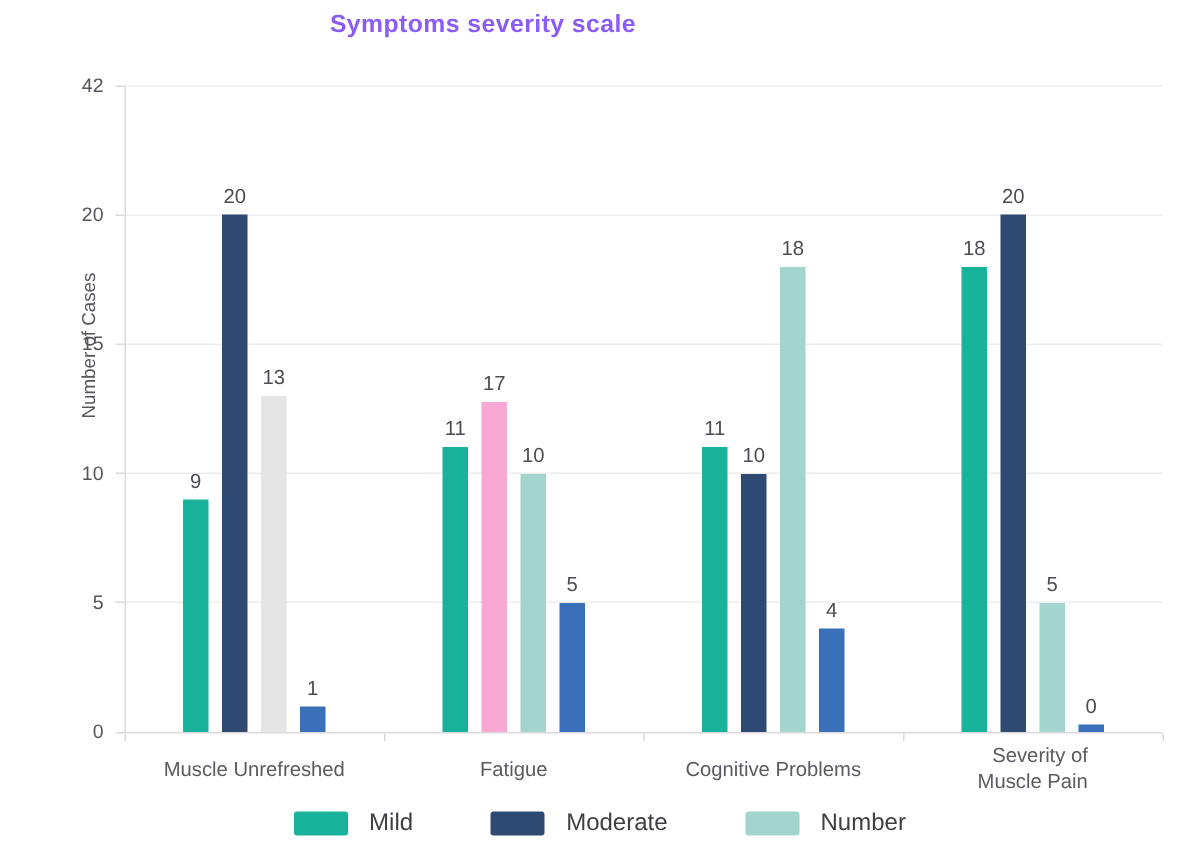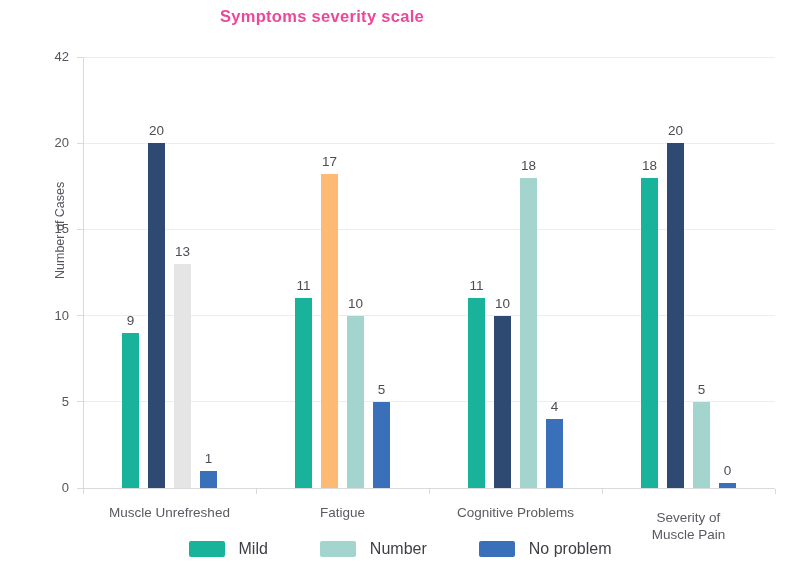--- a/index.html
+++ b/index.html
@@ -1,19 +1,19 @@
 <!DOCTYPE html>
 <html><head>
 <meta charset="utf-8">
 <style>
   html,body{margin:0;padding:0;background:#ffffff;}
   body{width:800px;height:572px;position:relative;overflow:hidden;
        font-family:"Liberation Sans","DejaVu Sans",sans-serif;}
   .chart-title{position:absolute;top:7px;left:0;width:644px;text-align:center;
-       font-size:16.5px;font-weight:600;letter-spacing:.3px;color:#ec4899;}
+       font-size:16.5px;font-weight:600;letter-spacing:.3px;color:#8b5cf6;}
   #plot-wrap{position:absolute;left:0;top:0;width:800px;height:572px;}
   .ylabel{position:absolute;left:11px;top:272px;transform:rotate(-90deg) translateX(50%);
        transform-origin:center;font-size:12.5px;color:#55555e;white-space:nowrap;}
   .gridline{position:absolute;height:1px;background:#ededf0;}
   .axis-line{position:absolute;background:#d9d9de;}
   .ytick-label{position:absolute;font-size:13px;color:#55555e;text-align:right;width:30px;}
   .tick{position:absolute;background:#d9d9de;}
   #plot{position:absolute;}
   .bar-group{position:absolute;bottom:0;height:100%;display:flex;align-items:flex-end;
        justify-content:center;gap:9px;}
@@ -75,21 +75,21 @@
           <div class="bar-value-label">13</div>
         </div>
         <div class="bar" style="height: 17px; background: rgb(58, 112, 185);">
           <div class="bar-value-label">1</div>
         </div>
       </div>
       <div class="bar-group" style="left: 173px; width: 173px;">
         <div class="bar" style="height: 190px; background: rgb(25, 179, 156);">
           <div class="bar-value-label">11</div>
         </div>
-        <div class="bar" style="height: 314px; background: #fdba74;">
+        <div class="bar" style="height: 220px; background: #f9a8d4;">
           <div class="bar-value-label">17</div>
         </div>
         <div class="bar" style="height: 172px; background: rgb(163, 212, 206);">
           <div class="bar-value-label">10</div>
         </div>
         <div class="bar" style="height: 86px; background: rgb(58, 112, 185);">
           <div class="bar-value-label">5</div>
         </div>
       </div>
       <div class="bar-group" style="left: 346px; width: 173px;">
@@ -118,30 +118,30 @@
         </div>
         <div class="bar" style="height: 5px; background: rgb(58, 112, 185);">
           <div class="bar-value-label">0</div>
         </div>
       </div>
     </div>
   <div id="xlabel-layer">
       <div class="xlabel" style="left: 83px; width: 173px; top: 494px;">Muscle Unrefreshed</div>
       <div class="xlabel" style="left: 256px; width: 173px; top: 494px; text-align: center;">Fatigue</div>
       <div class="xlabel" style="left: 429px; width: 173px; top: 494px;">Cognitive Problems</div>
-      <div class="xlabel" style="left: 602px; width: 173px; top: 508px;">Severity of
+      <div class="xlabel" style="left: 602px; width: 173px; top: 494px; text-align: right;">Severity of
 Muscle Pain</div>
     </div>
   <div id="legend">
       <div class="legend-item">
         <div class="legend-swatch" style="background: rgb(25, 179, 156);"></div>
         <div class="legend-label">Mild</div>
       </div>
       <div class="legend-item">
+        <div class="legend-swatch" style="background: rgb(46, 74, 114);"></div>
+        <div class="legend-label">Moderate</div>
+      </div>
+      <div class="legend-item">
         <div class="legend-swatch" style="background: rgb(163, 212, 206);"></div>
         <div class="legend-label">Number</div>
-      </div>
-      <div class="legend-item">
-        <div class="legend-swatch" style="background: rgb(58, 112, 185);"></div>
-        <div class="legend-label">No problem</div>
       </div>
     </div>
 </div>
 
 </body></html>

